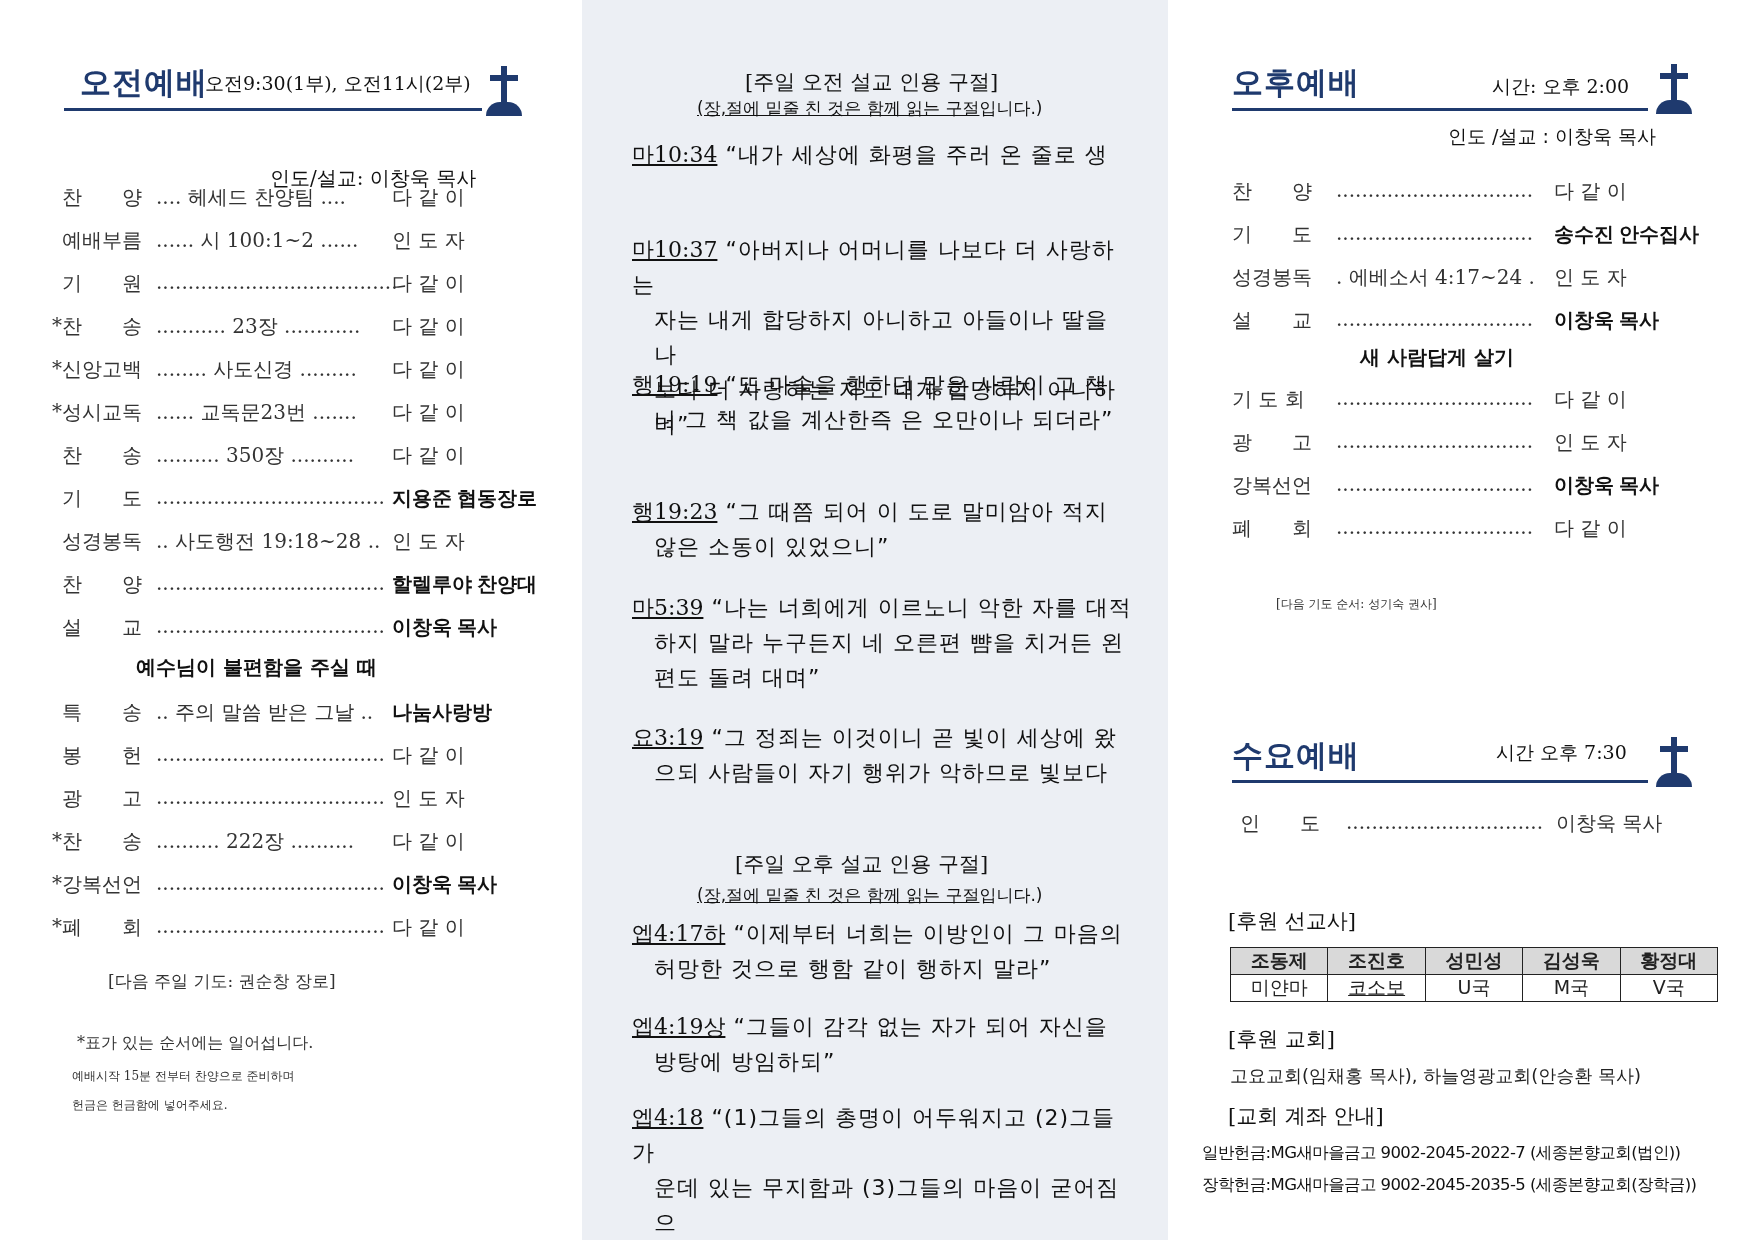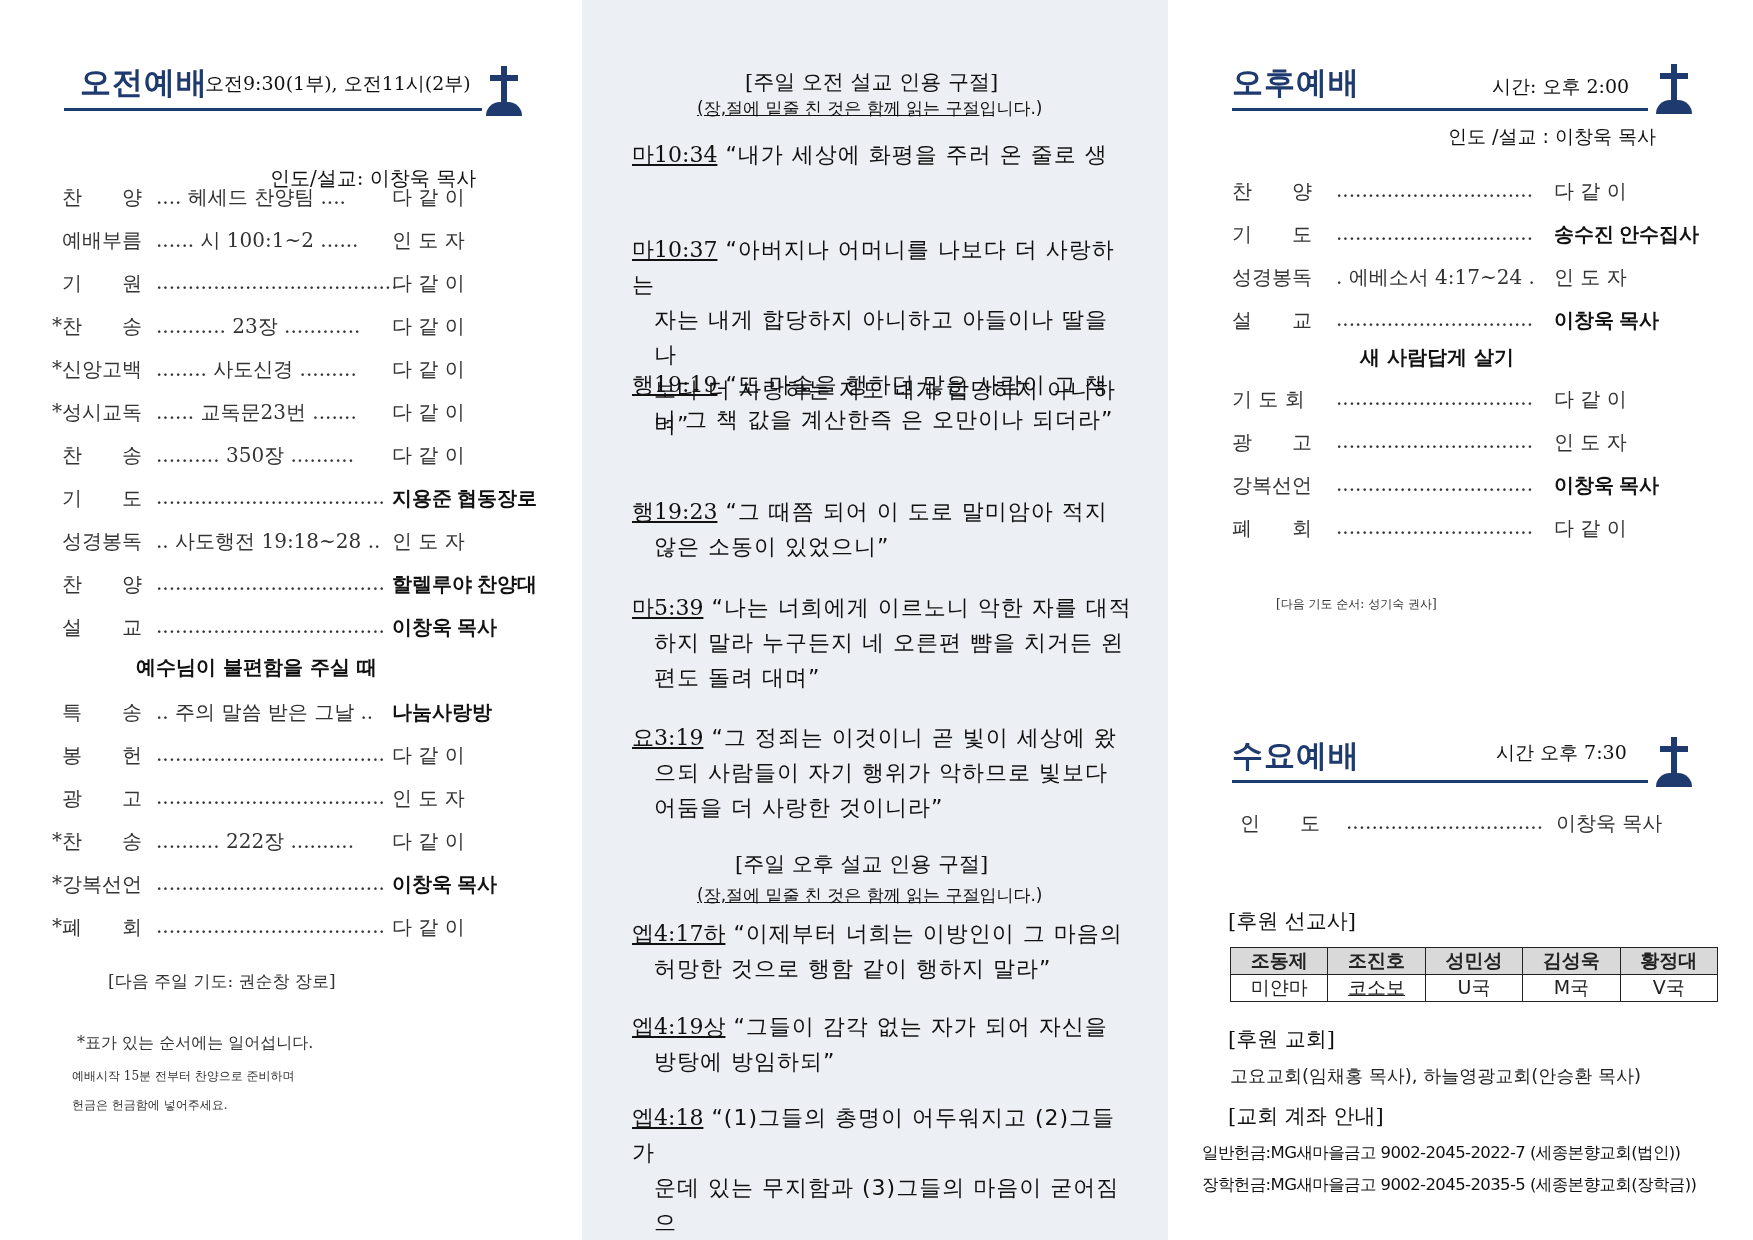--- a/index.html
+++ b/index.html
@@ -161,21 +161,21 @@
 <div class="abs note" style="left:72px; top:1097px;">헌금은 헌금함에 넣어주세요.</div>
 
 <div class="abs verse-h" style="left:745px; top:68px;">[주일 오전 설교 인용 구절]</div>
 <div class="abs verse-sub" style="left:697px; top:97px;"><span class="u">(장,절에 밑줄 친 것은 함께 읽는 구절</span><span>입니다.)</span></div>
 <div id="am-verses">
     <div class="verse" style="top: 137px;"><span class="ref">마10:34</span><span> “내가 세상에 화평을 주러 온 줄로 생</span></div>
     <div class="verse" style="top: 232px;"><span class="ref">마10:37</span><span> “아버지나 어머니를 나보다 더 사랑하는</span><span class="indent">자는 내게 합당하지 아니하고 아들이나 딸을 나</span><span class="indent">보다 더 사랑하는 자도 내게 합당하지 아니하며”</span></div>
     <div class="verse" style="top: 354px; margin-top: 13px;"><span class="ref">행19:19</span><span> “또 마술을 행하던 많은 사람이 그 책</span><span class="indent">니 그 책 값을 계산한즉 은 오만이나 되더라”</span></div>
     <div class="verse" style="top: 494px;"><span class="ref">행19:23</span><span> “그 때쯤 되어 이 도로 말미암아 적지</span><span class="indent">않은 소동이 있었으니”</span></div>
     <div class="verse" style="top: 590px;"><span class="ref">마5:39</span><span> “나는 너희에게 이르노니 악한 자를 대적</span><span class="indent">하지 말라 누구든지 네 오른편 뺨을 치거든 왼</span><span class="indent">편도 돌려 대며”</span></div>
-    <div class="verse" style="top: 720px;"><span class="ref">요3:19</span><span> “그 정죄는 이것이니 곧 빛이 세상에 왔</span><span class="indent">으되 사람들이 자기 행위가 악하므로 빛보다</span><span class="indent">어둠을 더 사랑한 것이니라”</span></div>
+    <div class="verse" style="top: 720px;"><span class="ref">요3:19</span><span> “그 정죄는 이것이니 곧 빛이 세상에 왔</span><span class="indent">으되 사람들이 자기 행위가 악하므로 빛보다</span></div>
   </div>
 
 <div class="abs verse-h" style="left:735px; top:850px;">[주일 오후 설교 인용 구절]</div>
 <div class="abs verse-sub" style="left:697px; top:884px;"><span class="u">(장,절에 밑줄 친 것은 함께 읽는 구절</span><span>입니다.)</span></div>
 <div id="pm-verses">
     <div class="verse" style="top: 916px;"><span class="ref">엡4:17하</span><span> “이제부터 너희는 이방인이 그 마음의</span><span class="indent">허망한 것으로 행함 같이 행하지 말라”</span></div>
     <div class="verse" style="top: 1009px;"><span class="ref">엡4:19상</span><span> “그들이 감각 없는 자가 되어 자신을</span><span class="indent">방탕에 방임하되”</span></div>
     <div class="verse" style="top: 1100px;"><span class="ref">엡4:18</span><span> “(1)그들의 총명이 어두워지고 (2)그들 가</span><span class="indent">운데 있는 무지함과 (3)그들의 마음이 굳어짐으</span></div>
   </div>
 

